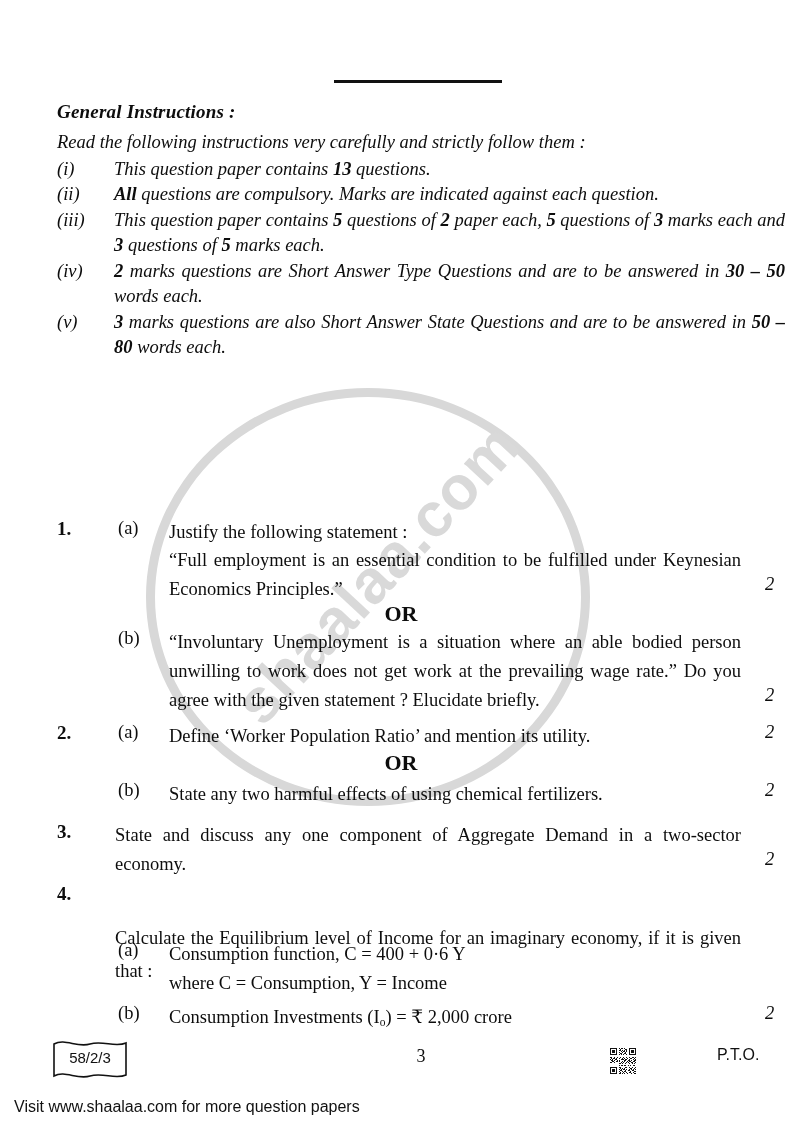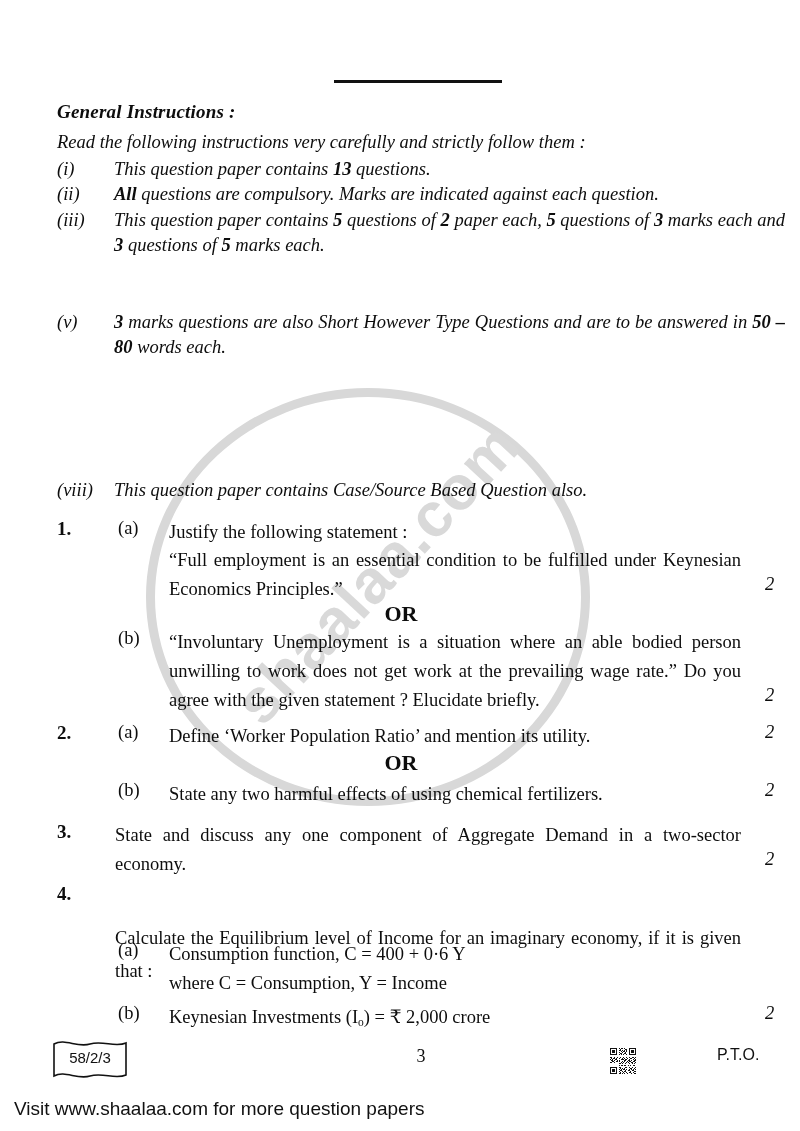--- a/index.html
+++ b/index.html
@@ -214,21 +214,21 @@
     width: 800px;
     height: 41px;
     background: #ffffff;
     z-index: 20;
   }
   #banner .banner-text {
     position: absolute;
     left: 14px;
     top: 8px;
     font-family: "Liberation Sans", "DejaVu Sans", sans-serif;
-    font-size: 19px;
+    font-size: 16px;
     color: #111111;
   }
 </style>
 </head>
 <body>
 
 <div id="page">
 
   <div id="watermark">
     <div class="wm-ring"></div>
@@ -250,32 +250,32 @@
     <div class="instr" style="top:182px;">
       <span class="num">(ii)</span>
       <span class="body nojust"><b>All</b><span> questions are compulsory. Marks are indicated against each question.</span></span>
     </div>
 
     <div class="instr" style="top:208px;">
       <span class="num">(iii)</span>
       <span class="body"><span>This question paper contains </span><b>5</b><span> questions of </span><b>2</b><span> paper each, </span><b>5</b><span> questions of </span><b>3</b><span> marks each and </span><b>3</b><span> questions of </span><b>5</b><span> marks each.</span></span>
     </div>
 
+    <div class="instr" style="top:259px;">
+      <span class="num">(iv)</span>
+      <span class="body"><b>2</b><span> marks questions are Short Answer Type Questions and are to be answered in </span><b>30 – 50</b><span> words each.</span></span>
+    </div>
 
     <div class="instr" style="top:310px;">
       <span class="num">(v)</span>
-      <span class="body"><b>3</b><span> marks questions are also Short However Type Questions and are to be answered in </span><b>50 – 80</b><span> words each.</span></span>
-    </div>
-
-
-
-    <div class="instr" style="top:478px;">
-      <span class="num">(viii)</span>
-      <span class="body nojust"><span>This question paper contains Case/Source Based Question also.</span></span>
-    </div>
+      <span class="body"><b>3</b><span> marks questions are also Short Answer State Questions and are to be answered in </span><b>50 – 80</b><span> words each.</span></span>
+    </div>
+
+
+
 
     <div class="q-num" style="top:518px;">1.</div>
     <div class="q-sub" style="top:518px;">(a)</div>
     <div class="q-text left" style="top:518px;">Justify the following statement :</div>
     <div class="q-text" style="top:546px;">“Full employment is an essential condition to be fulfilled under Keynesian Economics Principles.”</div>
     <div class="marks" style="top:574px;">2</div>
 
     <div class="or-label" style="top:601px;">OR</div>
 
     <div class="q-sub" style="top:628px;">(b)</div>
@@ -298,21 +298,21 @@
     <div class="marks" style="top:849px;">2</div>
 
     <div class="q-num" style="top:883px;">4.</div>
     <div class="q-text wide" style="top:922px; line-height:33px;">Calculate the Equilibrium level of Income for an imaginary economy, if it is given that :</div>
 
     <div class="q-sub" style="top:940px;">(a)</div>
     <div class="q-text left" style="top:940px;">Consumption function, C = 400 + 0·6 Y</div>
     <div class="q-text left" style="top:969px;">where C = Consumption, Y = Income</div>
 
     <div class="q-sub" style="top:1003px;">(b)</div>
-    <div class="q-text left" style="top:1003px;"><span>Keynesian Investments (I</span><sub class="subo">o</sub><span>) = ₹ 2,000 crore</span></div>
+    <div class="q-text left" style="top:1003px;"><span>Consumption Investments (I</span><sub class="subo">o</sub><span>) = ₹ 2,000 crore</span></div>
     <div class="marks" style="top:1003px;">2</div>
 
     <div id="paper-code">
       <svg width="78" height="42" viewBox="0 0 78 42">
         <path d="M3,5 C14,-1 26,9 39,5 C52,1 64,9 75,4 L75,36 C64,41 52,33 39,37 C26,41 14,31 3,37 Z" fill="#ffffff" stroke="#111111" stroke-width="1.6"></path>
       </svg>
       <div class="code-label">58/2/3</div>
     </div>
 
     <div id="page-number">3</div>

